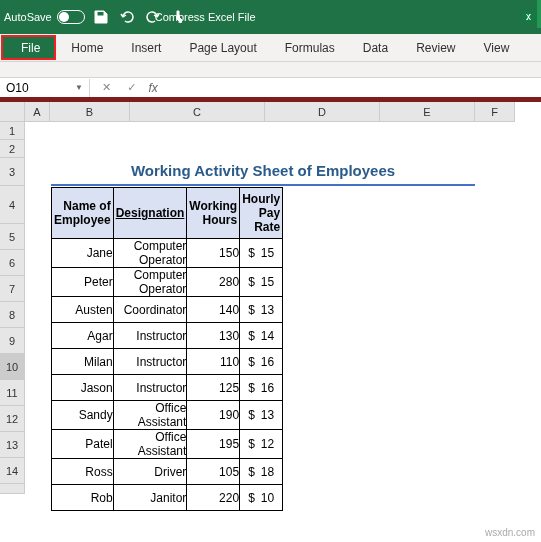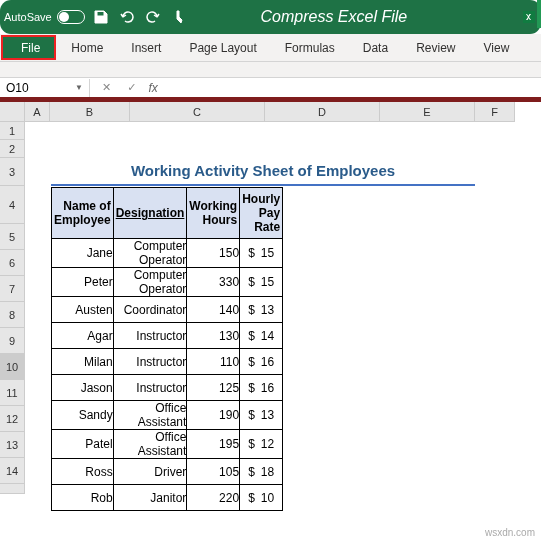--- a/index.html
+++ b/index.html
@@ -1,24 +1,24 @@
 <!DOCTYPE html>
 <html><head>
   <meta charset="utf-8">
   <style>
     * { box-sizing: border-box; margin: 0; padding: 0; }
     body { font-family: 'Segoe UI', Tahoma, sans-serif; font-size: 12px; background: #fff; width: 541px; height: 542px; overflow: hidden; position: relative; }
     
-    .titlebar { background: linear-gradient(to bottom, #1e7245, #1e7245); color: #fff; height: 28px; display: flex; align-items: center; padding: 17px 4px; gap: 8px; border-radius: 11px; }
+    .titlebar { background: linear-gradient(to bottom, #1e7245, #1e7245); color: #fff; height: 28px; display: flex; align-items: center; padding: 17px 4px; gap: 8px; }
     .autosave { display: flex; align-items: center; gap: 5px; font-size: 11px; }
     .toggle { width: 28px; height: 14px; border: 1px solid #fff; border-radius: 8px; position: relative; display: inline-block; }
     .toggle::after { content: ''; width: 10px; height: 10px; border-radius: 50%; background: #fff; position: absolute; top: 1px; left: 1px; }
     .qat { display: flex; gap: 10px; align-items: center; }
     .qat-icon { width: 16px; height: 16px; display: inline-flex; align-items: center; justify-content: center; fill: #fff; }
-    .doc-title { flex: 1; text-align: center; font-size: 16px; margin-left: -40px; font-style: italic; }
+    .doc-title { flex: 1; font-size: 11px; margin-left: -40px; }
     .excel-logo { width: 16px; height: 16px; display: inline-flex; align-items: center; }
     
     .ribbon-tabs { background: #f3f2f1; height: 28px; display: flex; align-items: stretch; border-bottom: 1px solid #d4d4d4; }
     .ribbon-tab { padding: 0 14px; display: flex; align-items: center; font-size: 12px; color: #323130; cursor: pointer; }
     .ribbon-tab.file { background: #1e7245; color: #fff; border: 2px solid #e22; margin: 1px; padding-left: 18px; }
     
     .ribbon-space { height: 16px; background: #f3f2f1; border-bottom: 1px solid #d4d4d4; }
     
     .namebox-bar { display: flex; align-items: center; height: 24px; border-bottom: 5px solid #7f1d1d; background: #fff; }
     .namebox { width: 90px; padding: 2px 6px; border-right: 1px solid #d4d4d4; font-size: 12px; display: flex; align-items: center; justify-content: space-between; }
@@ -181,21 +181,21 @@
   <td>
               <div class="pay-cell">
                 <span>$</span>
                 <span>15</span>
               </div>
             </td>
           </tr>
           <tr>
             <td>Peter</td>
   <td>Computer Operator</td>
-  <td>330</td>
+  <td>280</td>
   <td>
               <div class="pay-cell">
                 <span>$</span>
                 <span>15</span>
               </div>
             </td>
           </tr>
           <tr>
             <td>Austen</td>
   <td>Coordinator</td>

